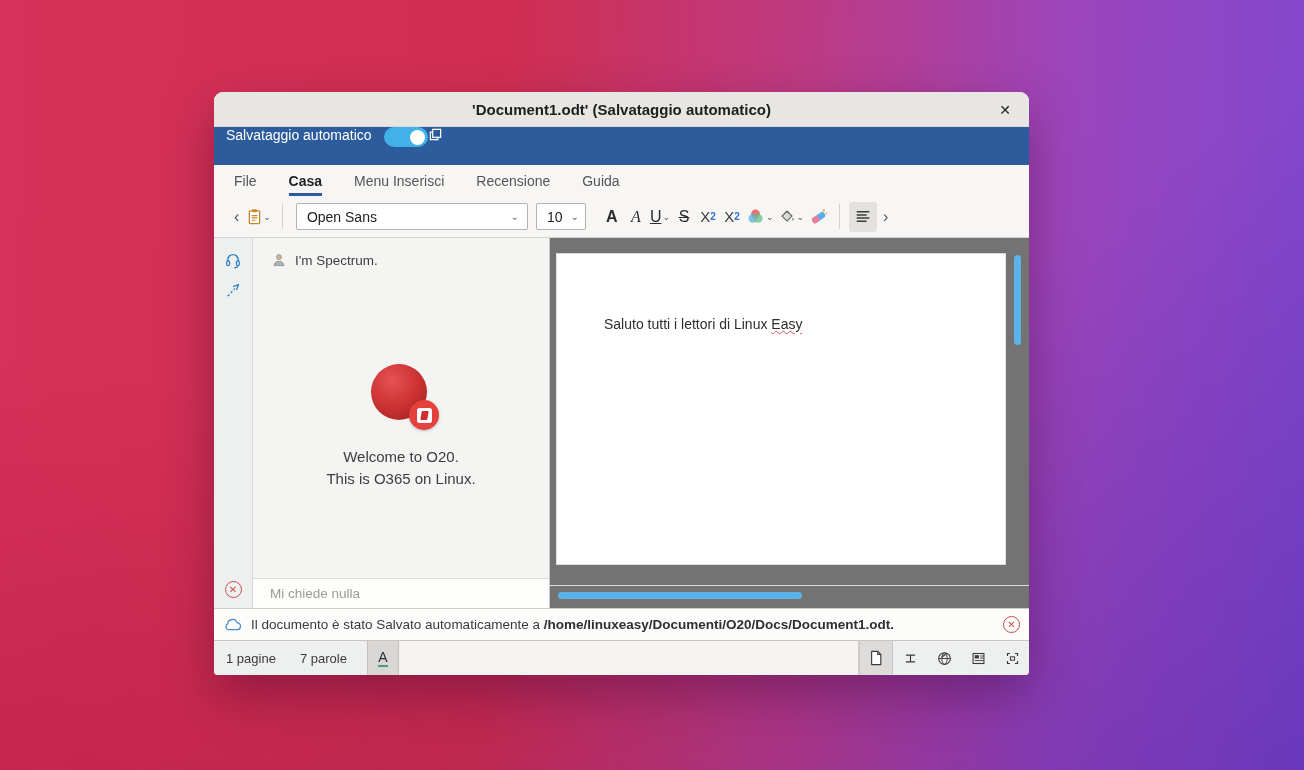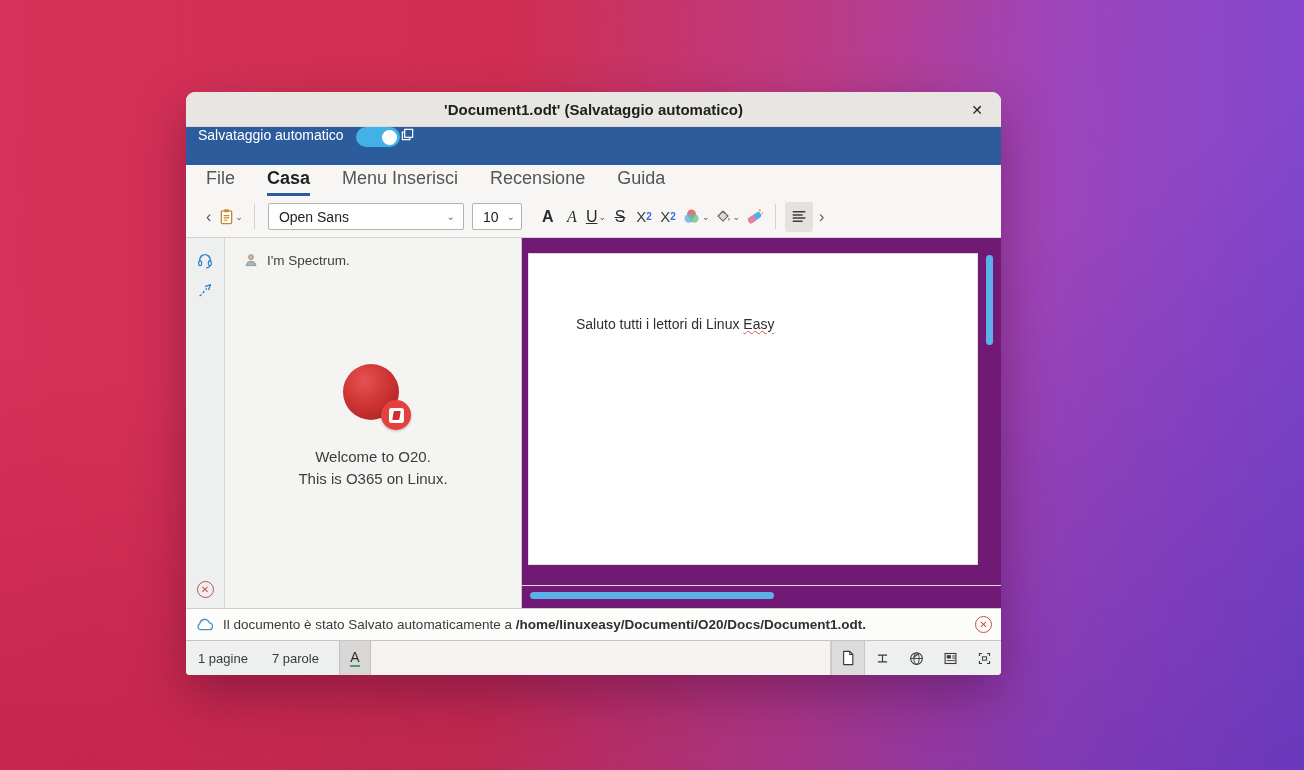--- a/index.html
+++ b/index.html
@@ -9,21 +9,21 @@
     overflow:hidden;
   }
   .desktop {
     position:relative; width:1304px; height:770px; overflow:hidden;
     background:
       radial-gradient(ellipse at 0% 115%, rgba(140,0,40,.28), rgba(0,0,0,0) 42%),
       linear-gradient(to right bottom, rgba(30,10,130,0) 55%, rgba(40,15,140,.28) 100%),
       linear-gradient(92deg, #d63158 0%, #d02e50 38%, #bc3b86 62%, #9c45bb 80%, #8248cf 100%);
   }
   .window {
-    position:absolute; left:186px; top:92px; width:815px; height:583px;
+    position:absolute; left:214px; top:92px; width:815px; height:583px;
     display:flex; flex-direction:column;
     border-radius:9px 9px 4px 4px;
     box-shadow:0 20px 50px rgba(50,0,50,.38);
     background:#f7f6f4; overflow:hidden;
   }
   
   .titlebar {
     height:35px; flex:0 0 35px; background:#e8e6e3; position:relative;
     display:flex; align-items:center; justify-content:center;
     border-bottom:1px solid #dbd9d6;
@@ -48,38 +48,38 @@
     position:absolute; right:3px; top:2.5px; width:15px; height:15px;
     border-radius:50%; background:#fff;
   }
   .bluebar .tellme { font-size:14px; color:rgba(255,255,255,.5); margin-left:22px; flex:1; }
   .bluebar .copy-ic { margin-right:2px; display:flex; }
   
   .tabs {
     height:31px; flex:0 0 31px; background:#f7f6f4;
     display:flex; align-items:flex-end; padding:0 0 0 20px; gap:32px;
   }
-  .tab { font-size:18px; color:#555; padding-bottom:7px; }
+  .tab { font-size:14px; color:#555; padding-bottom:7px; }
   .tab.active { color:#1f1f1f; font-weight:bold; border-bottom:3px solid #2d5c9c; padding-bottom:4px; }
   
   .toolbar {
     height:42px; flex:0 0 42px; background:#f7f6f4; border-bottom:1px solid #d5d3d0;
     display:flex; align-items:center; padding:0 8px 0 14px;
   }
   .tb-chevron { font-size:16px; color:#555; padding:0 6px; }
   .tb-btn { display:flex; align-items:center; justify-content:center; min-width:24px; height:30px; padding:0 2px; }
   .drop { font-size:9px; color:#555; margin-left:1px; }
   .vsep { width:1px; height:25px; background:#d4d2cf; margin:0 9px; }
   .combo {
     height:27px; background:#fff; border:1px solid #b5b3b0; border-radius:2px;
     display:flex; align-items:center; font-size:14px; color:#222; padding:0 8px 0 10px;
   }
   .combo .cval { flex:1; }
   .combo .drop { margin-left:8px; font-size:10px; color:#666; }
-  .font-combo { width:196px; margin-left:4px; }
+  .font-combo { width:232px; margin-left:4px; }
   .size-combo { width:50px; margin-left:8px; }
   .fmt { font-size:16px; color:#2b2b2b; }
   .fmt-bold { font-weight:bold; }
   .fmt-italic { font-style:italic; font-family:"Liberation Serif", serif; }
   .fmt-underline { text-decoration:underline; }
   .fmt-strike { text-decoration:line-through; }
   .supsub { font-size:15px; color:#3a3a3a; }
   .supsub .mini { font-size:10px; color:#2b6fd4; font-weight:bold; }
   .align-btn { background:#e4e2df; border-radius:3px; width:28px; }
   
@@ -115,21 +115,21 @@
     display:flex; align-items:center; justify-content:center;
   }
   .logo-o { width:7px; height:9px; background:#cf2e2e; transform:skewX(-10deg); border-radius:1px; }
   .welcome { margin-top:22px; text-align:center; font-size:15px; color:#3d3d3d; line-height:1.45; }
   .panel-input {
     position:absolute; left:0; right:0; bottom:0; height:30px;
     background:#fdfdfc; border-top:1px solid #dcdcda;
     display:flex; align-items:center; padding-left:17px;
     font-size:13.5px; color:#9b9b98;
   }
-  .doc-area { flex:1; position:relative; background:#701a75;text-decoration:underline; }
+  .doc-area { flex:1; position:relative; background:#737373;text-decoration:underline; }
   .page {
     position:absolute; left:6px; top:15px; width:450px; height:312px;
     background:#fff; border:1px solid #e2e1df; border-top:1px solid #d8d7d5;
   }
   .doc-text { position:absolute; left:47px; top:62px; font-size:14px; color:#2e2e2e; }
   .misspelled {
     text-decoration:underline; text-decoration-style:wavy;
     text-decoration-color:#e05252; text-decoration-thickness:1px;
   }
   .hscroll-zone { position:absolute; left:0; right:0; top:347px; border-top:1px solid #dddcda; height:23px; }
@@ -299,20 +299,21 @@
           <div class="logo-badge">
             <div class="logo-doc">
                 <div class="logo-o"></div>
               </div>
           </div>
         </div>
         <div class="welcome">
           <div>Welcome to O20.</div>
           <div>This is O365 on Linux.</div>
         </div>
+        <div class="panel-input">Mi chiede nulla</div>
       </div>
 
       <div class="doc-area">
         <div class="page">
           <div class="doc-text">
             <span>Saluto tutti i lettori di Linux </span><span class="misspelled">Easy</span>
           </div>
         </div>
         <div class="hscroll-zone"></div>
         <div class="hscrollbar"></div>

